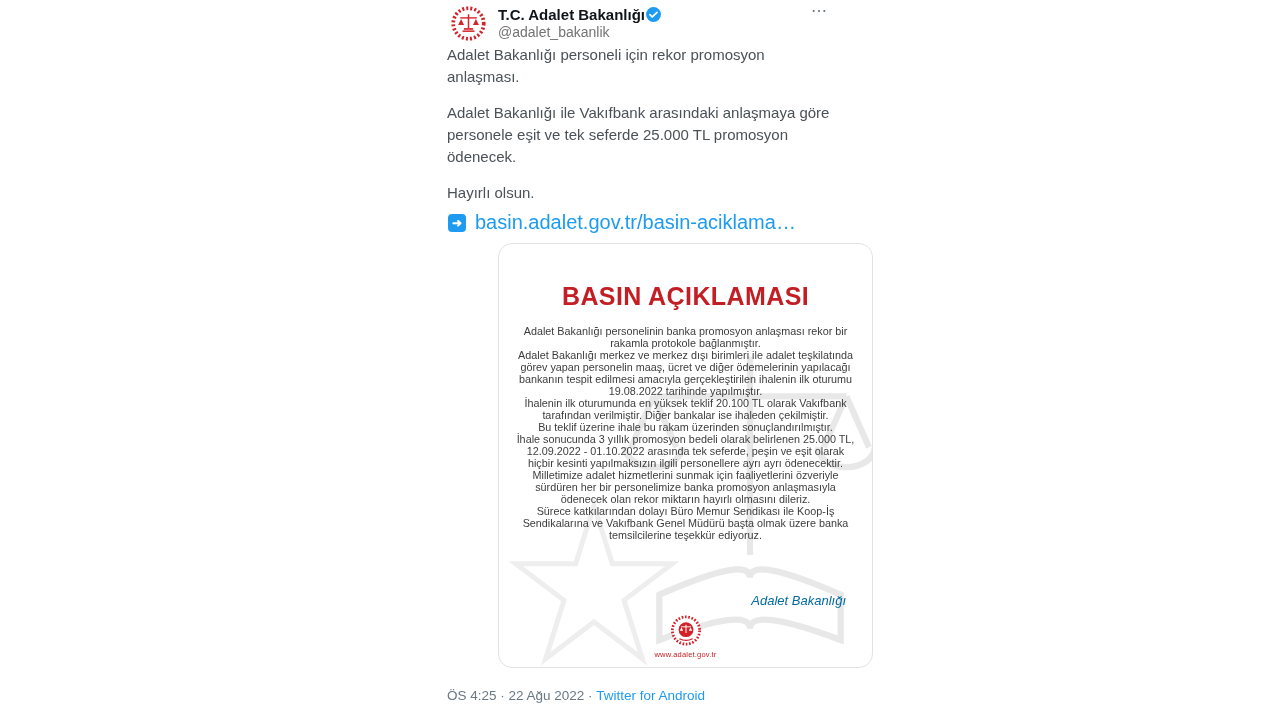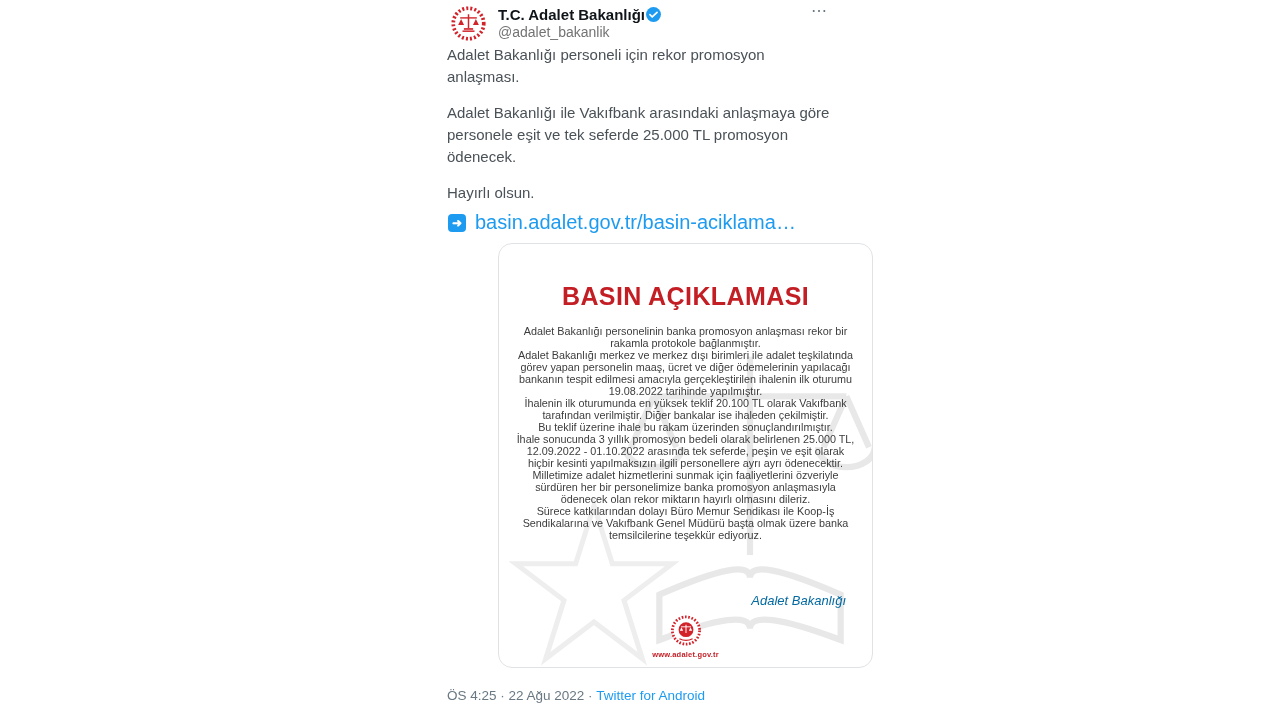--- a/index.html
+++ b/index.html
@@ -36,21 +36,21 @@
   .pr-watermark { position:absolute; right:-28px; top:90px; width:300px; height:340px; opacity:1; pointer-events:none; }
   .pr-star { position:absolute; left:10px; bottom:-30px; width:170px; height:200px; pointer-events:none; }
   .pr-title { position:relative; margin-top:38px; text-align:center; font-size:25px; font-weight:bold;
               color:#c41e25; letter-spacing:0.4px; }
   .pr-body { position:relative; margin:14px auto 0; width:344px; text-align:center;
              font-size:10.8px; line-height:12px; color:#3c3c3c; }
   .pr-body p { margin:0; }
   .pr-sign { position:absolute; right:26px; top:349px; font-size:13px; color:#0369a1;font-style:italic; }
   .pr-logo { position:absolute; left:50%; transform:translateX(-50%); top:370px; width:33px; height:33px; }
   .pr-url { position:absolute; left:50%; transform:translateX(-50%); top:406px; font-size:7.5px;
-            font-weight:bold; color:#c41e25; white-space:nowrap; letter-spacing:0.2px; }
+            font-weight:normal; color:#c41e25; white-space:nowrap; letter-spacing:0.2px; }
 
   
   .tweet-footer { position:absolute; top:688px; left:0; font-size:13.5px; color:#697882; }
   .tweet-footer .source { color:#1d9bf0; cursor:pointer; }
 </style>
 </head>
 <body>
 
 <div class="page">
   <div class="tweet-column">

